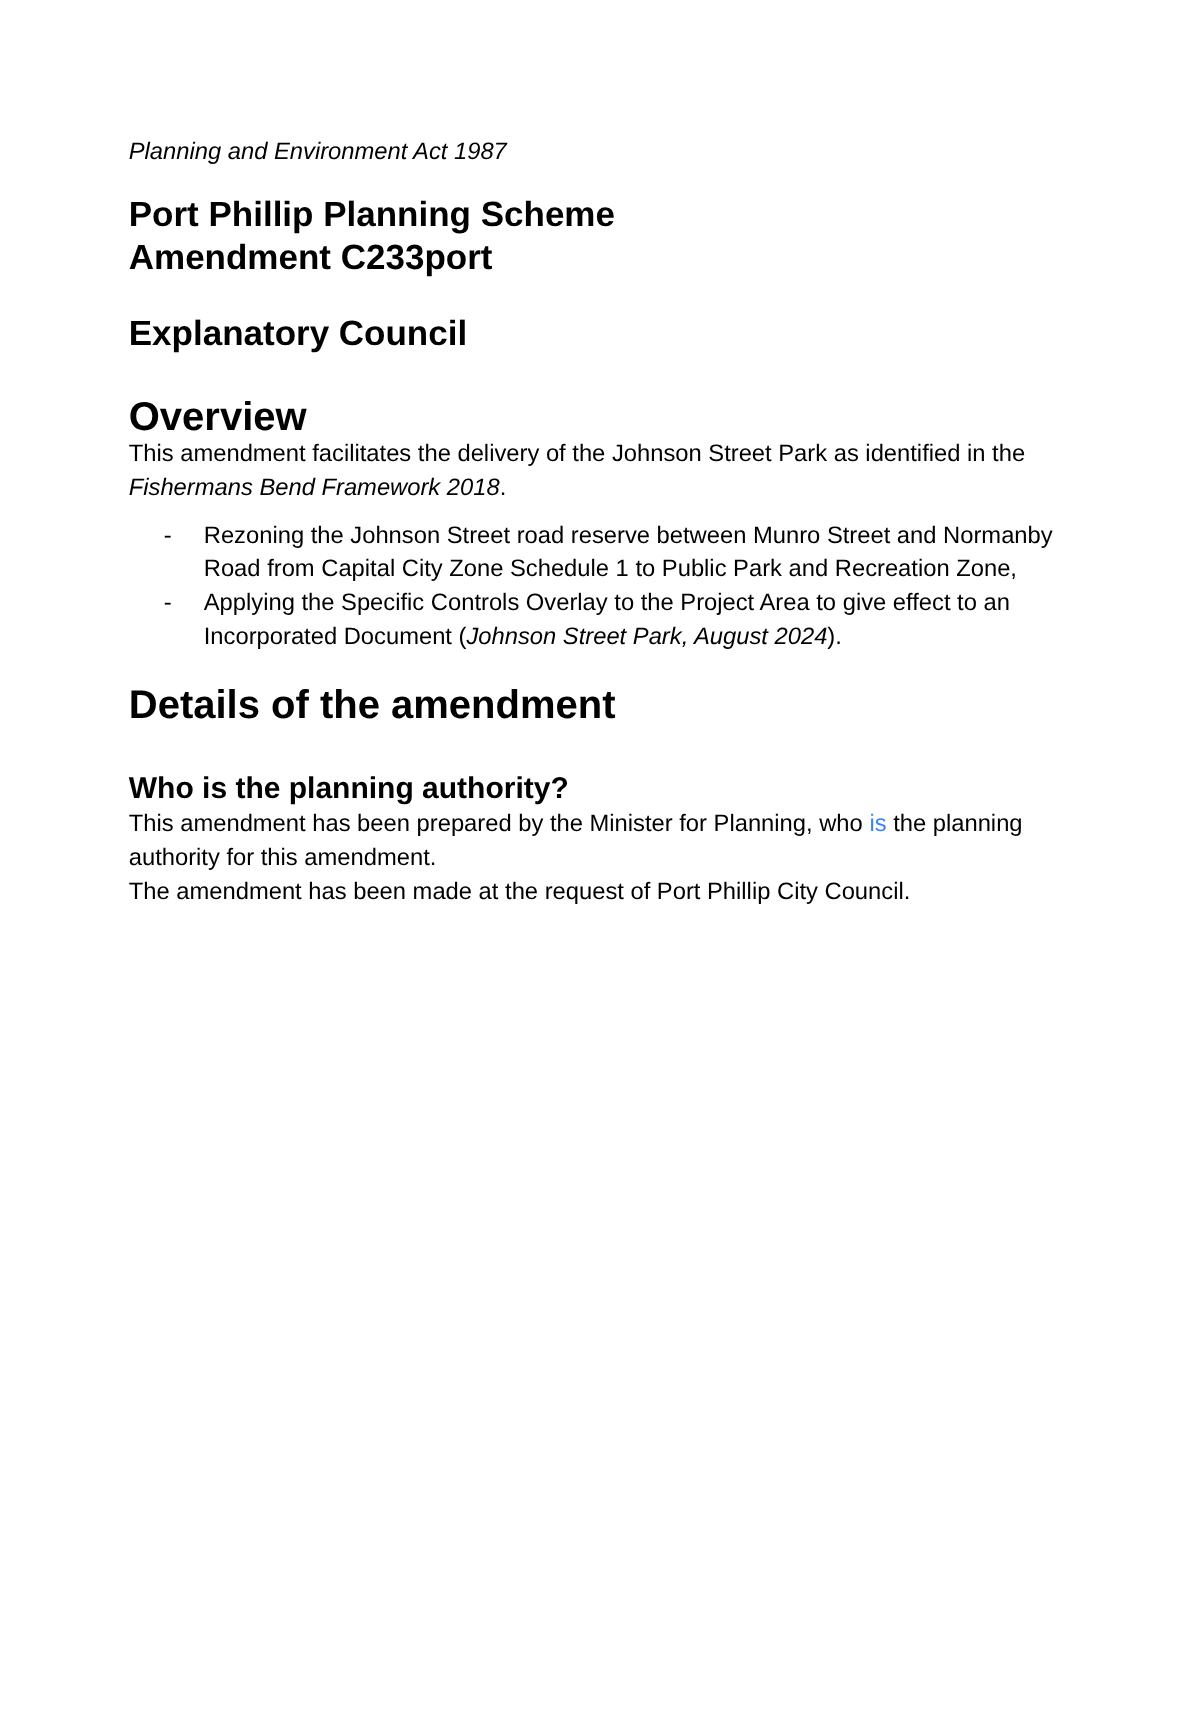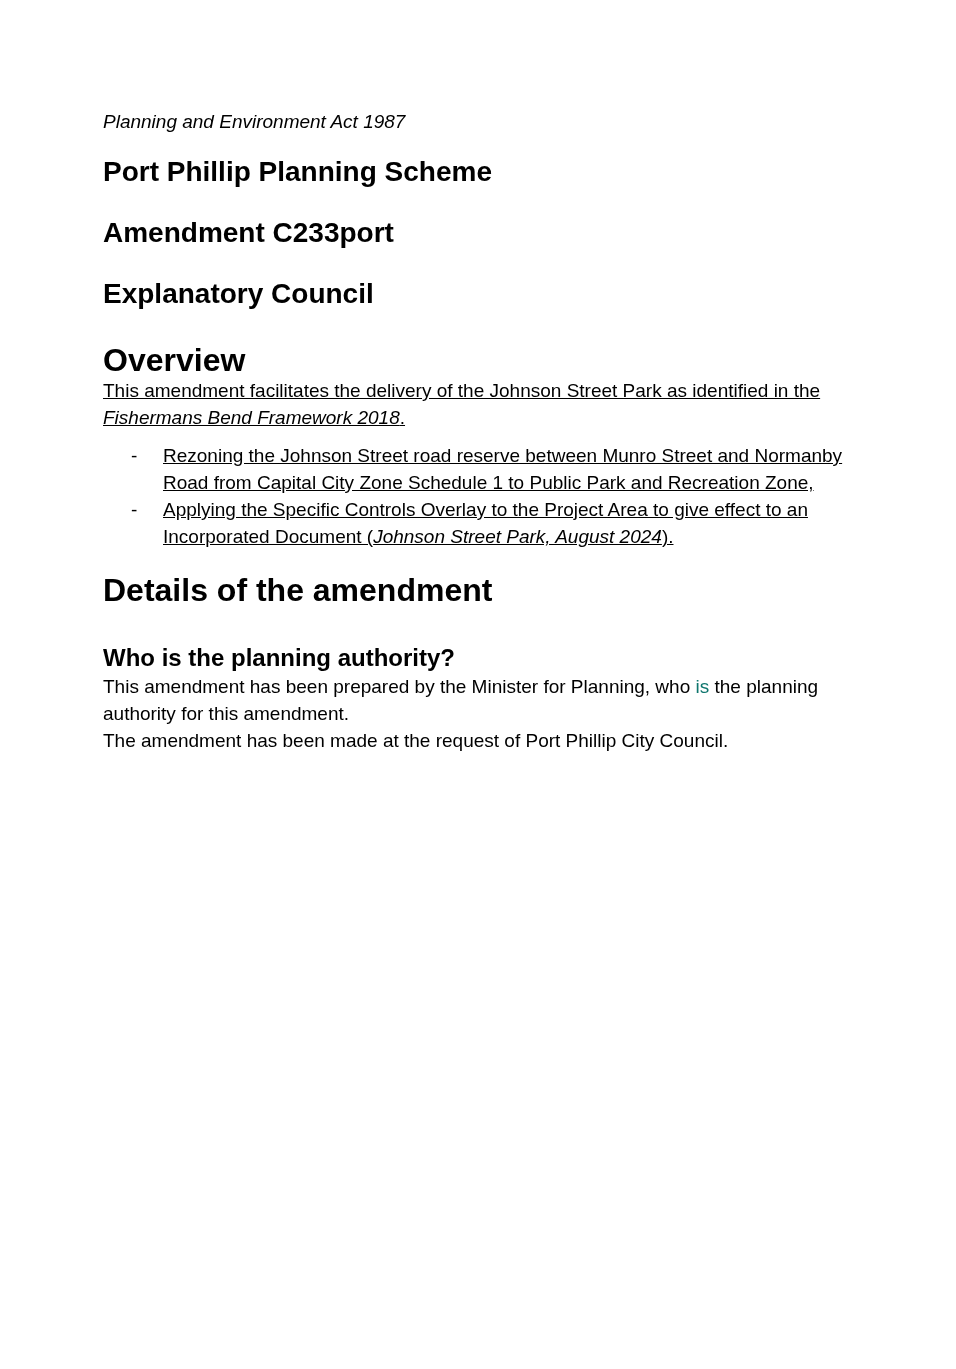--- a/index.html
+++ b/index.html
@@ -27,64 +27,63 @@
     margin: 0;
   }
   .doc-title {
     font-size: 28px;
     font-weight: 700;
     line-height: 34px;
     text-align: left;
     margin: 0;
   }
   .t1 { margin-top: 22px; }
-  .t2 { margin-top: 27px; }
+  .t2 { }
   .t3 { margin-top: 27px; }
   .h1 {
     font-size: 32px;
     font-weight: 700;
     line-height: 34px;
     margin: 0;
   }
   .h-overview { margin-top: 32px; }
   .h-details  { margin-top: 23px; }
   .h3 {
     font-size: 24px;
     font-weight: 700;
     line-height: 30px;
     margin: 36px 0 0 0;
   }
   p.body {
     font-size: 19px;
     line-height: 27px;
     margin: 0;
   }
-  .p1 { margin-top: 34px; text-decoration: underline; }
+  .p1 { margin-top: 34px; }
   .p2 { margin-top: 9px; }
   .p3 { margin-top: 11px; }
   .p4 { margin-top: 8px; }
   ul.bullets {
     list-style: none;
     margin: 11px 0 0 0;
     padding: 0 0 0 28px;
   }
   li.bullet {
     display: flex;
     font-size: 19px;
     line-height: 27px;
   }
   li.bullet .marker {
     flex: 0 0 32px;
   }
   li.bullet .btext {
     flex: 1;
-    text-decoration: underline;
   }
   .em { font-style: italic; }
-  .gray { color: #0f766e; }
+  .gray { color: #3b82f6; }
 </style>
 </head>
 <body>
 
 <div class="page">
   <div class="content">
 
     <p class="act-line">Planning and Environment Act 1987</p>
 
     <p class="doc-title t1">Port Phillip Planning Scheme</p>

